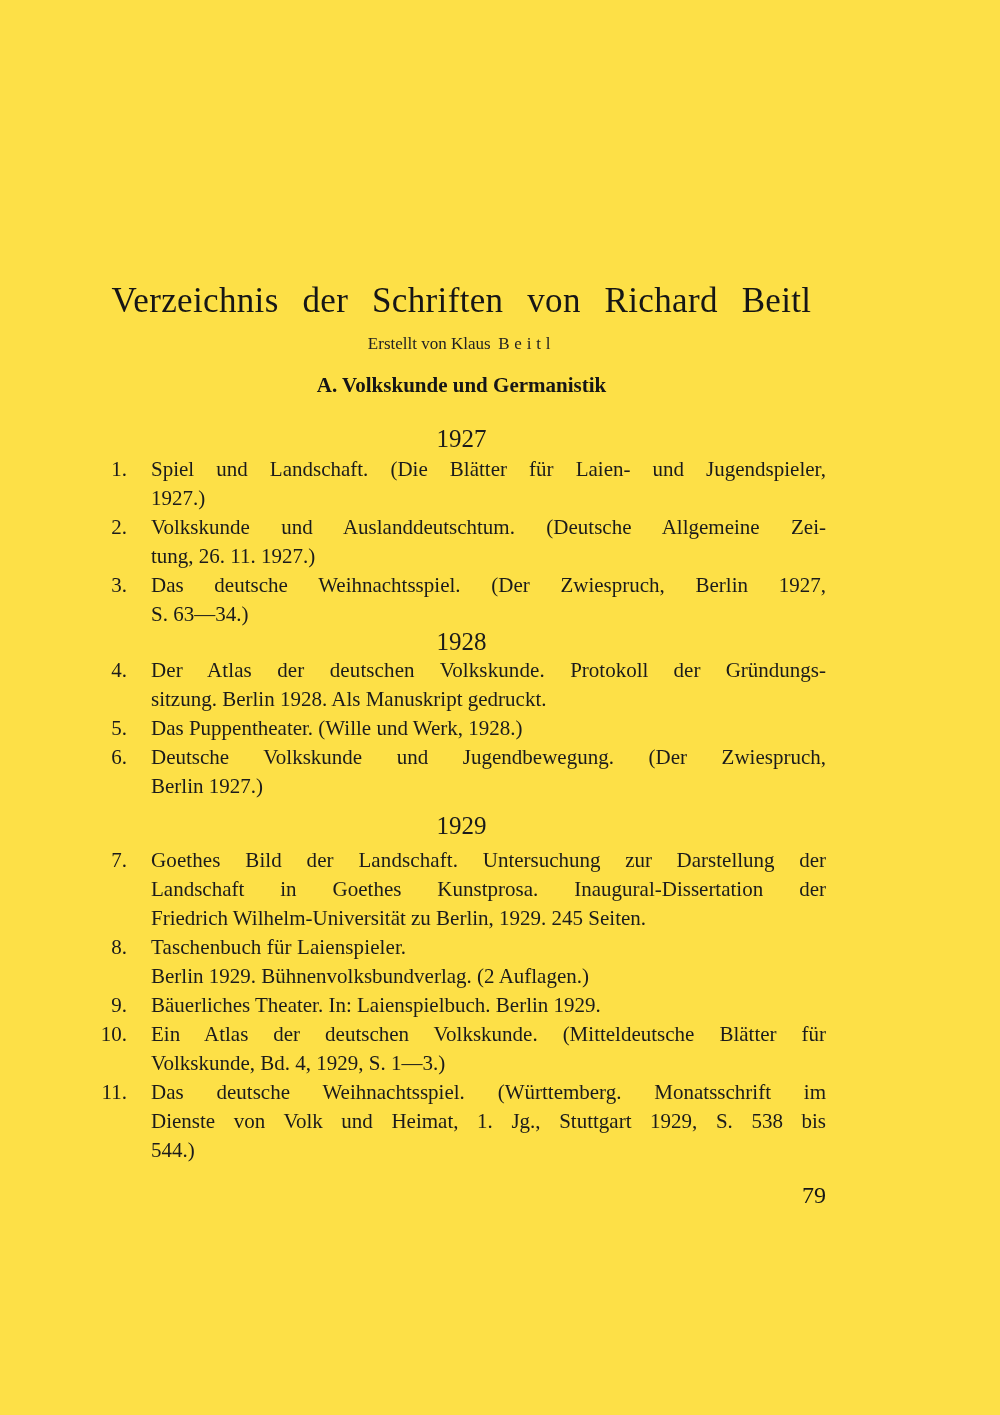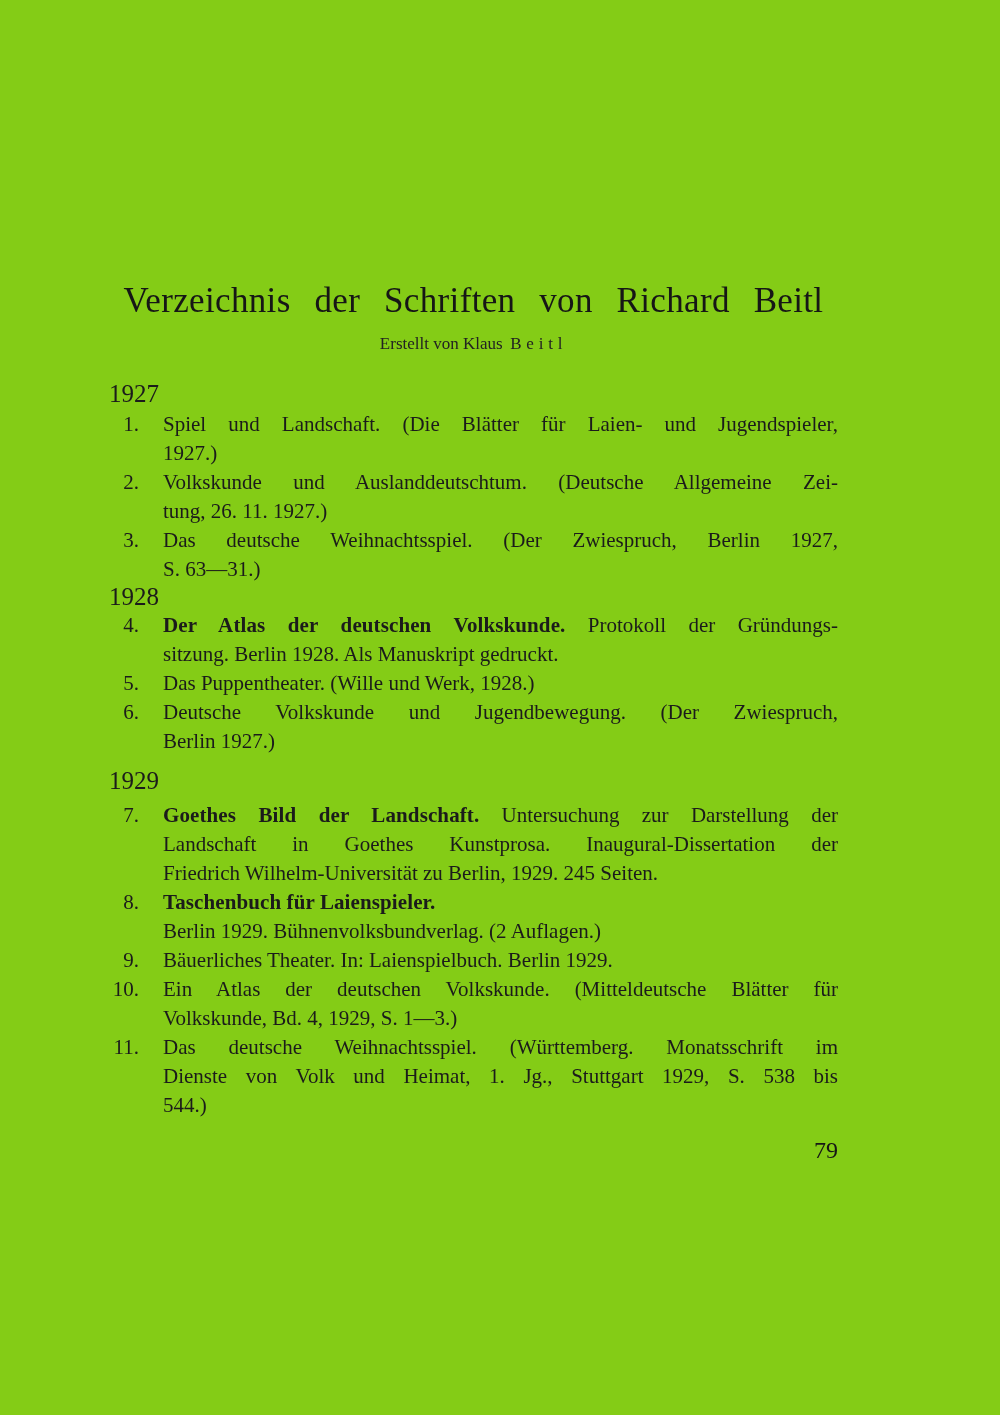--- a/index.html
+++ b/index.html
@@ -13,22 +13,21 @@
     overflow: hidden;
     font-family: "Liberation Serif", serif;
     color: #1b1b1b;
     -webkit-font-smoothing: antialiased;
   }
   .page {
     box-sizing: border-box;
     width: 1000px;
     height: 1415px;
     padding-top: 283px;
-    background: #84cc16;
-    padding-left: 12px;
+    background: #fde047;
   }
   .doc {
     width: 729px;
     margin-left: 97px;
   }
   .title {
     margin: 0;
     font-size: 35px;
     line-height: 35px;
     font-weight: 400;
@@ -54,21 +53,21 @@
     line-height: 26px;
     font-weight: 700;
     text-align: center;
     color: #161616;
   }
   .year {
     margin: 0 0 2px 0;
     font-size: 25px;
     line-height: 25px;
     font-weight: 400;
-    text-align: left;
+    text-align: center;
     color: #1b1b1b;
   }
   .section:nth-of-type(1) .year { margin: 28px 0 4px 0; }
   .section:nth-of-type(2) .year { margin: 0 0 2px 0; }
   .section:nth-of-type(3) .year { margin: 12px 0 8px 0; }
   .section:nth-of-type(4) .year { margin: 0 0 3px 0; }
   .item {
     display: flex;
     align-items: flex-start;
   }
@@ -88,21 +87,21 @@
     line-height: 29px;
     text-align: left;
     white-space: normal;
   }
   .line.j {
     text-align: justify;
     text-align-last: justify;
     text-justify: inter-word;
   }
   .line b {
-    font-weight: 700;
+    font-weight: 400;
     letter-spacing: 0.005em;
   }
   .page-number {
     margin-top: 18px;
     text-align: right;
     font-size: 24px;
     line-height: 25px;
     font-weight: 400;
     color: #161616;
   }
@@ -112,20 +111,21 @@
 
 <div class="page">
   <div class="doc">
 
     <h1 class="title">Verzeichnis der Schriften von Richard Beitl</h1>
 
     <div class="byline">
       <span>Erstellt von Klaus</span><span class="spaced-name">Beitl</span>
     </div>
 
+    <h2 class="section-heading">A. Volkskunde und Germanistik</h2>
 
     <div id="sections">
         <div class="section">
           <h3 class="year">1927</h3>
           <div class="item">
             <span class="num">1.</span>
             <div class="body-col">
               <div class="line j"><span>Spiel und Landschaft. (Die Blätter für Laien- und Jugendspieler,</span></div>
               <div class="line"><span>1927.)</span></div>
             </div>
@@ -134,21 +134,21 @@
             <span class="num">2.</span>
             <div class="body-col">
               <div class="line j"><span>Volkskunde und Auslanddeutschtum. (Deutsche Allgemeine Zei-</span></div>
               <div class="line"><span>tung, 26. 11. 1927.)</span></div>
             </div>
           </div>
           <div class="item">
             <span class="num">3.</span>
             <div class="body-col">
               <div class="line j"><span>Das deutsche Weihnachtsspiel. (Der Zwiespruch, Berlin 1927,</span></div>
-              <div class="line"><span>S. 63—31.)</span></div>
+              <div class="line"><span>S. 63—34.)</span></div>
             </div>
           </div>
         </div>
         <div class="section">
           <h3 class="year">1928</h3>
           <div class="item">
             <span class="num">4.</span>
             <div class="body-col">
               <div class="line j"><b>Der Atlas der deutschen Volkskunde.</b><span> Protokoll der Gründungs-</span></div>
               <div class="line"><span>sitzung. Berlin 1928. Als Manuskript gedruckt.</span></div>

